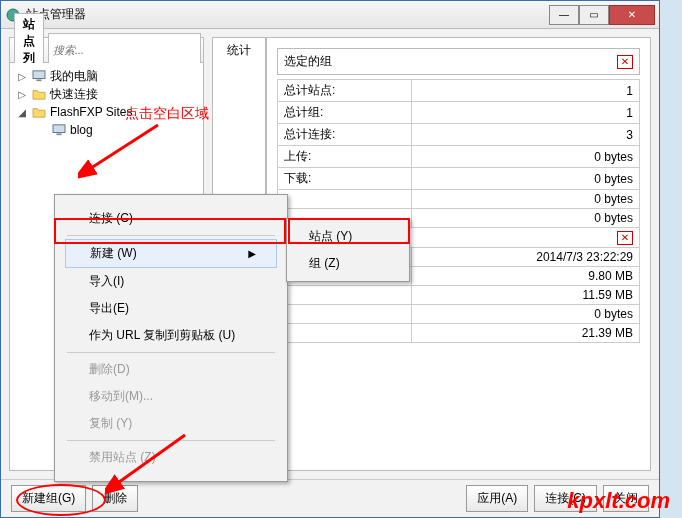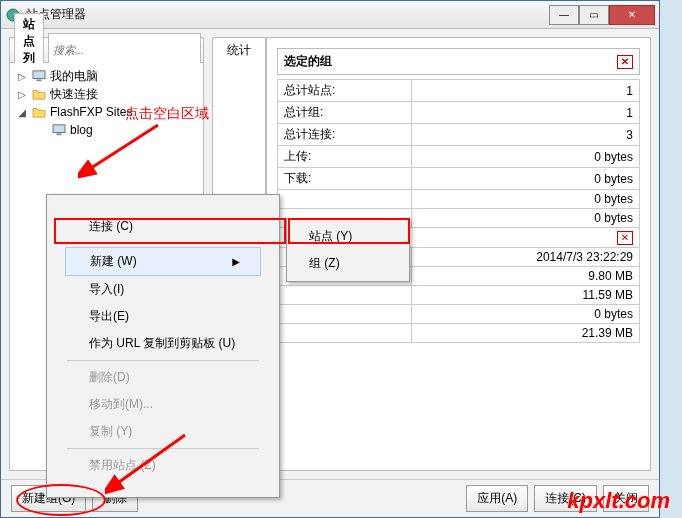--- a/index.html
+++ b/index.html
@@ -27,28 +27,28 @@
 .tree-item.l2 { padding-left: 36px; }
 .tree-item .exp { width: 12px; font-size: 10px; color: #555; text-align: center; }
 .tree-item .ficon { width: 16px; height: 14px; margin: 0 3px; display: flex; align-items: center; justify-content: center; }
 .folder-ico svg { width:14px; height:12px; }
 .comp-ico svg { width:14px; height:12px; }
 
 .rightpane { flex: 1; display: flex; flex-direction: row; }
 .tabs { display: flex; }
 .tab { padding: 4px 14px; border: 1px solid #bbb; border-bottom: none; background: #fff; }
 .right-inner { flex: 1; border: 1px solid #bbb; background: #fff; padding: 10px; }
-.group-title { display: flex; align-items: center; border: 1px solid #bbb; padding: 4px 6px; font-weight: bold; margin-bottom: 4px; }
+.group-title { display: flex; align-items: center; border: 1px solid #bbb; padding: 4px 6px; font-weight: normal; margin-bottom: 4px; }
 .group-title .del { margin-left: auto; width: 16px; height: 14px; border: 1px solid #c00; display:flex; align-items:center; justify-content:center; color:#c00; font-size:10px; }
 
 .stats-table { width: 100%; border-collapse: collapse; }
 .stats-table td { border: 1px solid #ccc; padding: 2px 6px; height: 18px; }
 .stats-table td.val { text-align: right; }
 
-.contextmenu { position: absolute; left: 46px; top: 194px; width: 234px; background: #f2f2f2; border: 1px solid #999; box-shadow: 2px 2px 4px rgba(0,0,0,.3); padding: 18px; z-index: 20; }
+.contextmenu { position: absolute; left: 54px; top: 194px; width: 234px; background: #f2f2f2; border: 1px solid #999; box-shadow: 2px 2px 4px rgba(0,0,0,.3); padding: 10px; z-index: 20; }
 .contextmenu .mi { padding: 5px 20px 5px 24px; display: flex; align-items: center; cursor: pointer; position: relative; }
 .contextmenu .mi.disabled { color: #999; }
 .contextmenu .mi .shortcut { margin-left: auto; color: #666; }
 .contextmenu .mi .arrow { margin-left: auto; font-size: 10px; }
 .contextmenu hr { border: none; border-top: 1px solid #ccc; margin: 3px 2px; }
 
 .submenu { position: absolute; left: 286px; top: 218px; width: 124px; background: #f2f2f2; border: 1px solid #999; box-shadow: 2px 2px 4px rgba(0,0,0,.3); padding: 4px 2px; z-index: 30; }
 .submenu .mi { padding: 5px 20px 5px 20px; cursor: pointer; }
 .redbox1 { position: absolute; left: 54px; top: 218px; width: 232px; height: 26px; border: 2px solid red; z-index: 40; pointer-events: none; }
 .redbox2 { position: absolute; left: 288px; top: 218px; width: 122px; height: 26px; border: 2px solid red; z-index: 40; pointer-events: none; }

